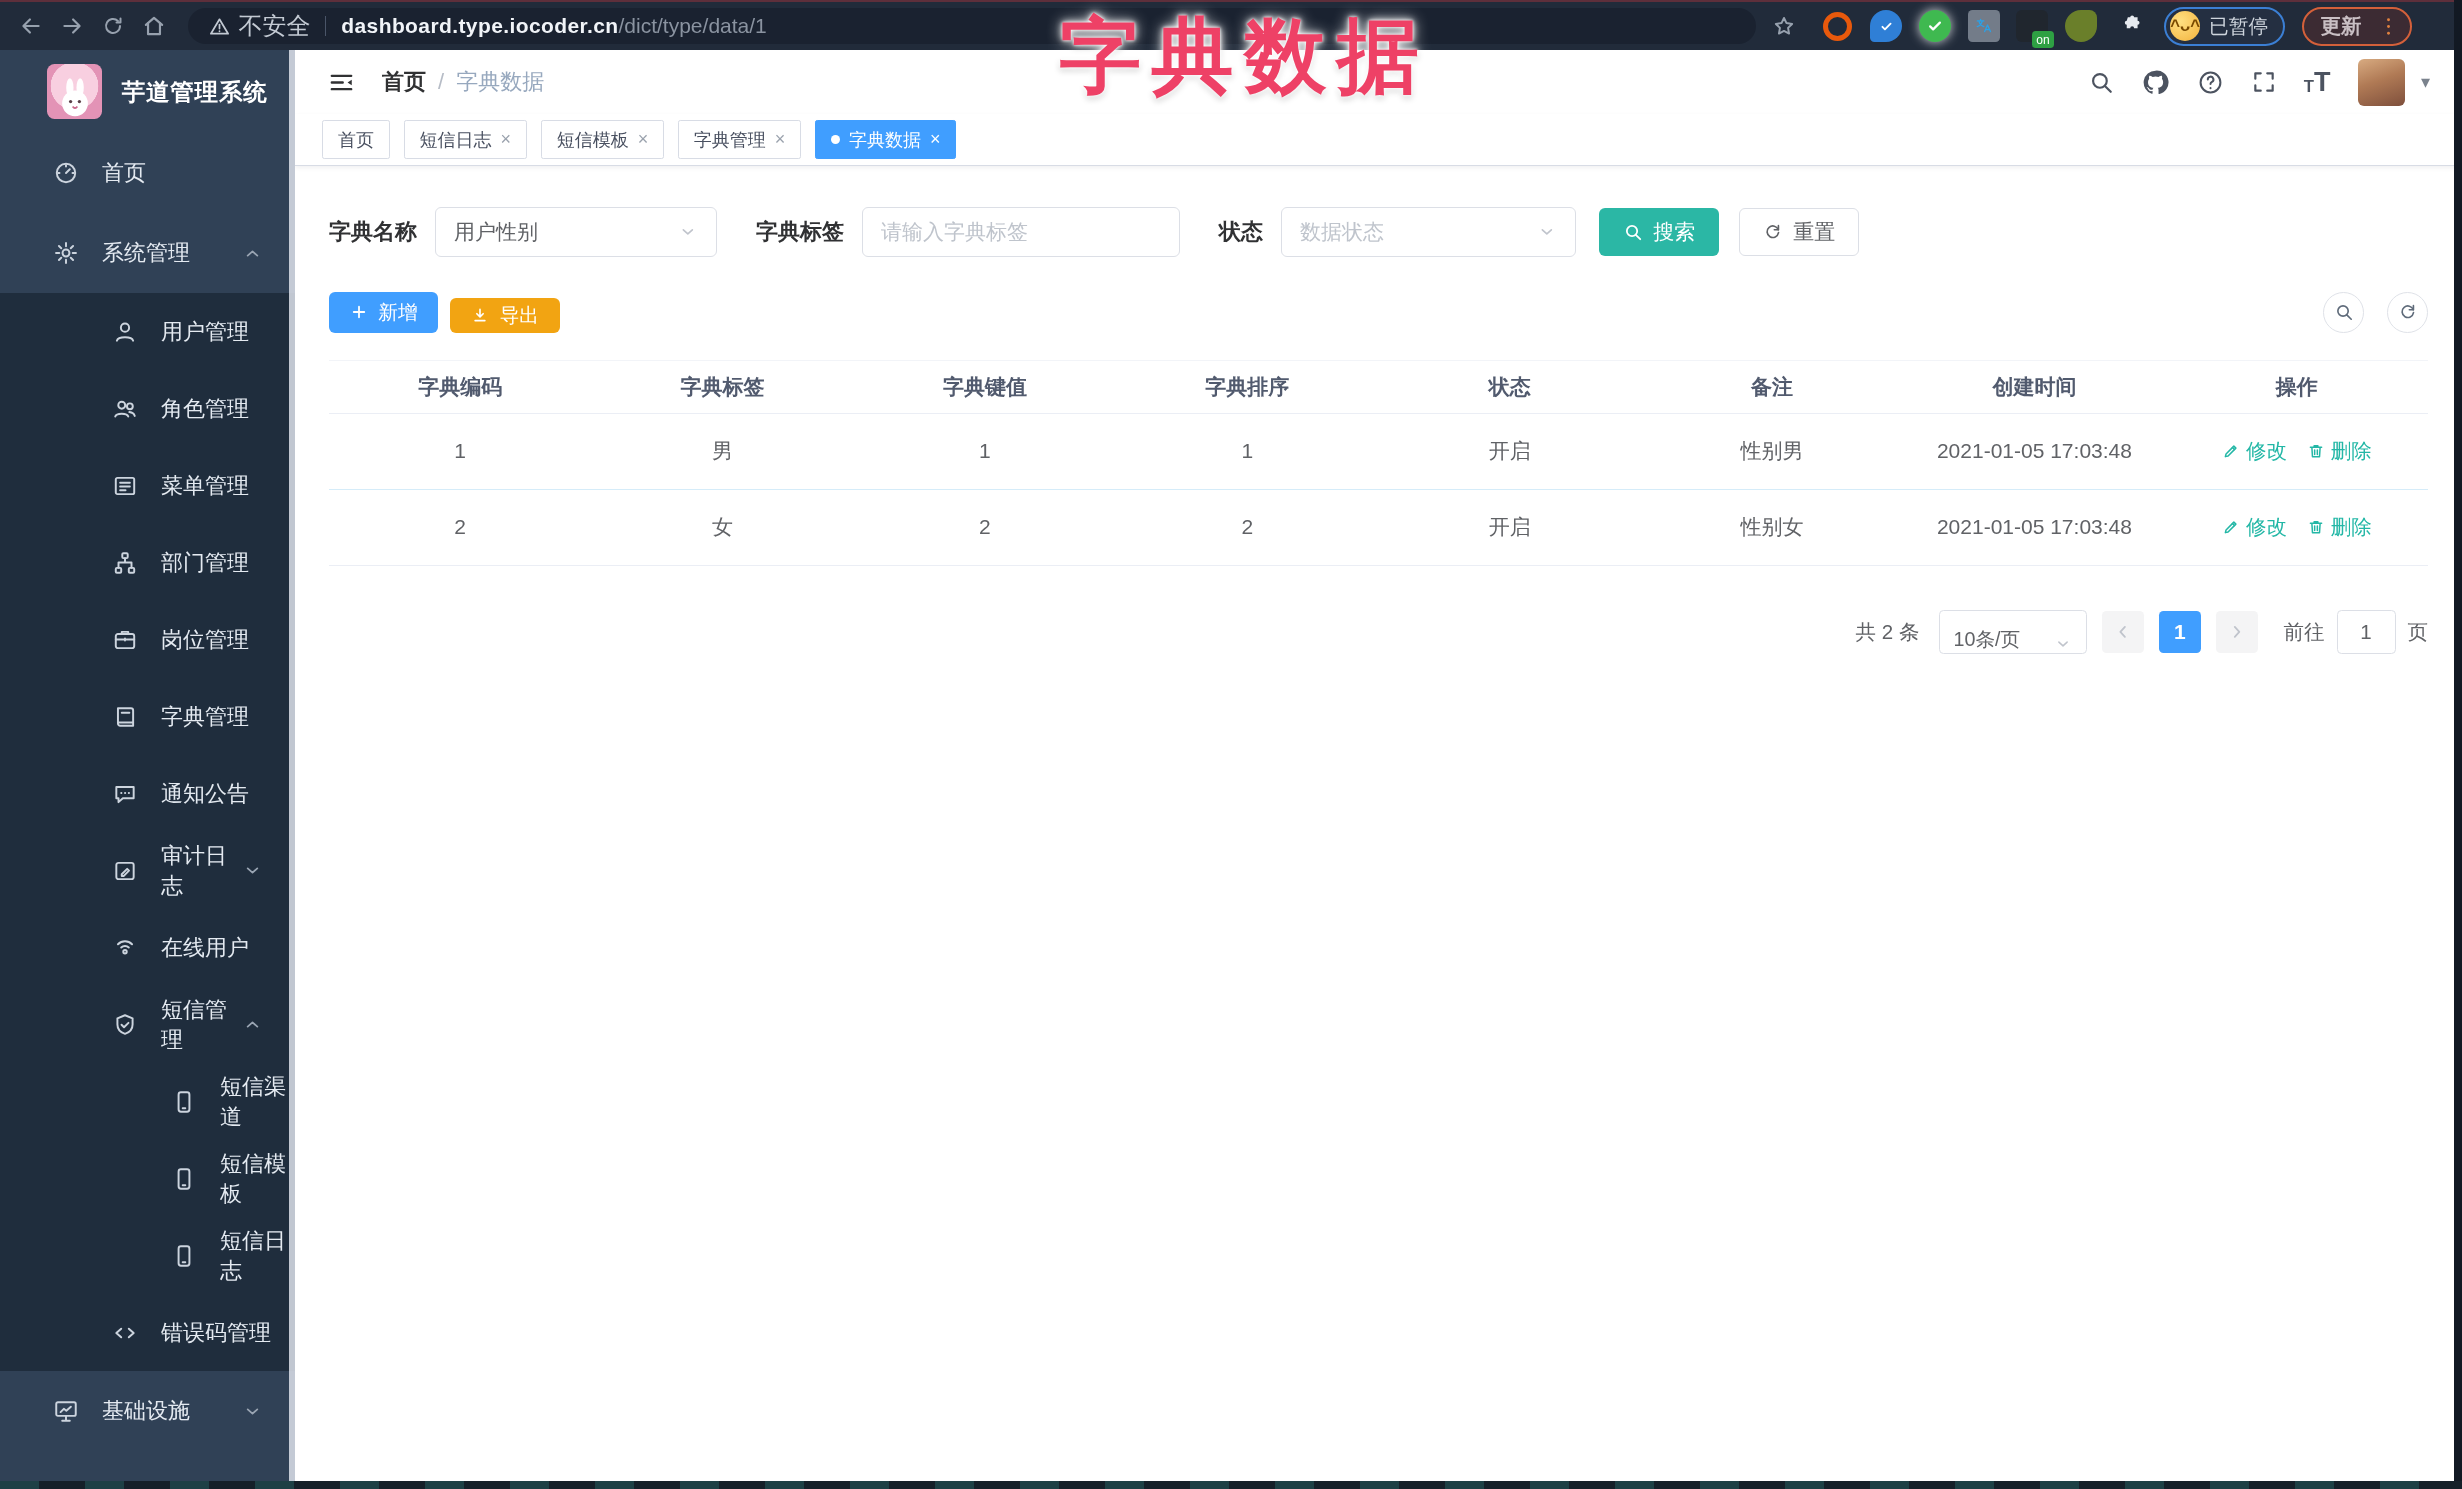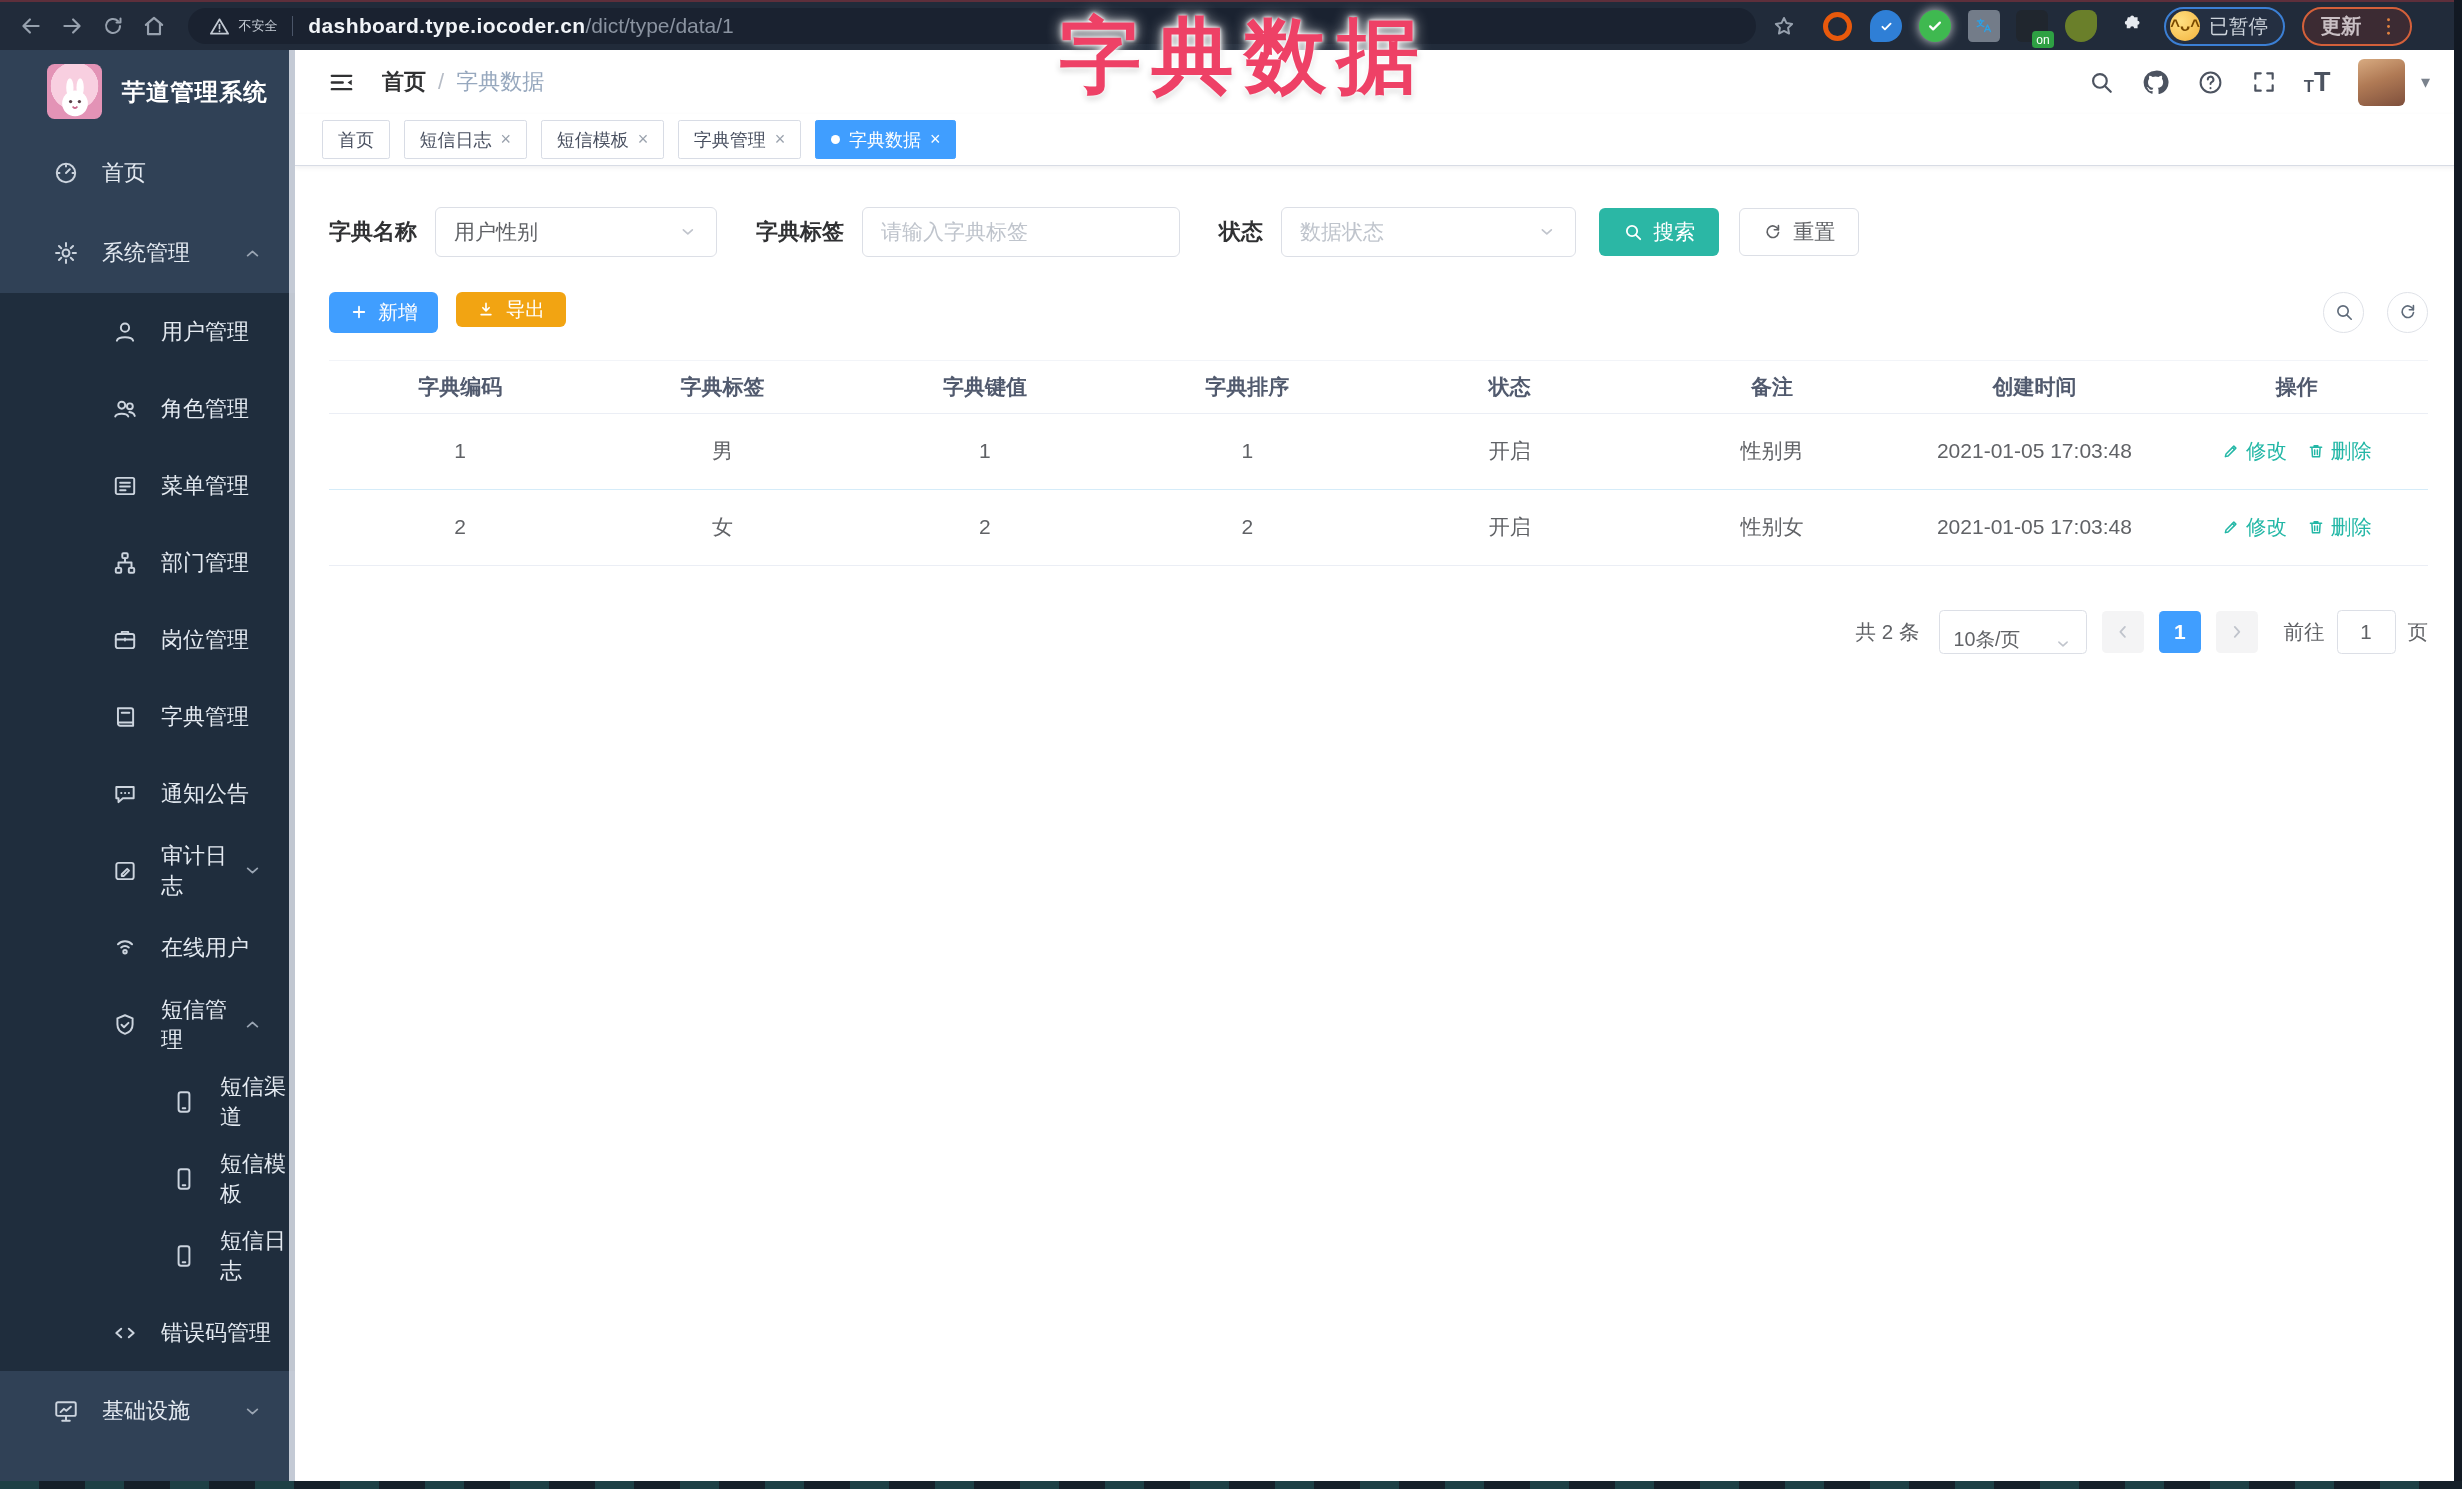--- a/index.html
+++ b/index.html
@@ -6,21 +6,21 @@
   html,body { width:2462px; height:1490px; overflow:hidden; }
   body { font-family:"Liberation Sans","DejaVu Sans",sans-serif; background:#fff; position:relative; }
 
   
   .chrome { height:50px; background:#212b3a; display:flex; align-items:center; padding:0 10.6px; position:relative; border-top:2.3px solid #5e2f3b; }
   .chrome .navbtn { width:41px; height:41px; display:flex; align-items:center; justify-content:center; color:#97a1ae; flex:none; }
   .addr { height:36px; background:#1a2230; border-radius:18px; flex:1; max-width:1568px; margin-left:13.6px; display:flex; align-items:center; padding:0 19.7px; color:#c3cad3; }
   .addr .sep { width:0.8px; height:19.7px; background:#4a5568; margin:0 15px; }
   .addr .host { color:#f1f4f8; font-weight:bold; font-size:21px; letter-spacing:0.4px; }
   .addr .path { color:#8a93a0; font-size:21px; }
-  .addr .sec-label { font-size:13px; margin-left:7.6px; }
+  .addr .sec-label { font-size:24px; margin-left:7.6px; }
   .ext-row { display:flex; align-items:center; gap:16.7px; margin-left:16.7px; }
   .ext { width:32px; height:32px; border-radius:7.6px; display:flex; align-items:center; justify-content:center; position:relative; flex:none; }
   .ext-ring { border:5.3px solid #e8590c; border-radius:50%; width:29px; height:29px; background:#fff0; }
   .ext-blue { background:#2f7fd6; border-radius:50% 50% 50% 4.5px; color:#fff; }
   .ext-green { background:#3fb950; border-radius:50%; color:#fff; box-shadow:0 0 10.6px rgba(255,255,255,.8); }
   .ext-gray { background:#737c89; border-radius:4.5px; color:#2aa1e8; font-size:16.7px; }
   .ext-dark { background:#20262e; border-radius:6px; }
   .ext-dark .on-badge { position:absolute; right:-6px; bottom:-6px; background:#2ea043; color:#fff; font-size:12px; font-weight:normal; padding:1.5px 4.5px; border-radius:3.8px; }
   .ext-sprout { background:#6a7f2a; border-radius:50% 7.6px 50% 50%; }
   .ext-puzzle { color:#e7ebf0; }
@@ -75,21 +75,21 @@
   .f-label { font-size:22px; font-weight:bold; color:#303133; margin-right:18px; white-space:nowrap; }
   .ctrl { height:50px; border:0.8px solid #dcdfe6; border-radius:6px; background:#fff; display:flex; align-items:center; padding:0 18px; font-size:21px; color:#606266; }
   .ctrl.ph { color:#bfc4cc; }
   .ctrl .caret { margin-left:auto; color:#c0c4cc; display:flex; }
   .gap { width:39px; flex:none; }
   .btn { height:48px; border-radius:6px; padding:0 23px; font-size:21px; display:inline-flex; align-items:center; gap:10.6px; border:0.8px solid transparent; cursor:pointer; white-space:nowrap; }
   .btn-teal { background:#2bb7a5; color:#fff; }
   .btn-plain { background:#fff; border-color:#dcdfe6; color:#606266; }
   .btn-blue { background:#409eff; color:#fff; height:41px; font-size:19.7px; padding:0 19.7px; }
   .btn-orange { background:#f2a412; color:#fff; height:35px; font-size:19.7px; padding:0 19.7px; }
-  .toolbar { margin-top:35px; display:flex; align-items:flex-start; gap:18px; }
+  .toolbar { margin-top:35px; display:flex; align-items:flex-end; gap:12px; }
   .tool-right { margin-left:auto; display:flex; gap:23px; }
   .circle-btn { width:41px; height:41px; border-radius:50%; border:0.8px solid #dfe2e8; background:#fff; color:#5f6b7a; display:flex; align-items:center; justify-content:center; cursor:pointer; }
 
   table.dict { margin-top:27px; width:100%; border-collapse:collapse; table-layout:fixed; }
   table.dict th { height:53px; font-size:21px; font-weight:bold; color:#515a6e; border-bottom:0.8px solid #ebeef5; border-top:0.8px solid #f2f4f8; text-align:center; }
   table.dict td { height:76px; font-size:21px; color:#606266; text-align:center; border-bottom:0.8px solid #ebeef5; }
   table.dict tr.hl td { border-bottom:1.5px solid #d5ecf9; }
   .act-link { color:#23b7a6; font-size:20.5px; display:inline-flex; align-items:center; gap:6px; cursor:pointer; }
   .act-link + .act-link { margin-left:19.7px; }
 

